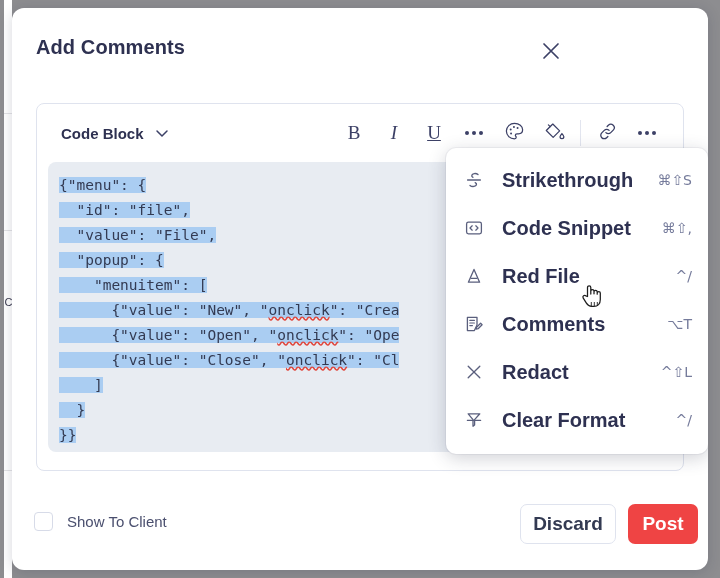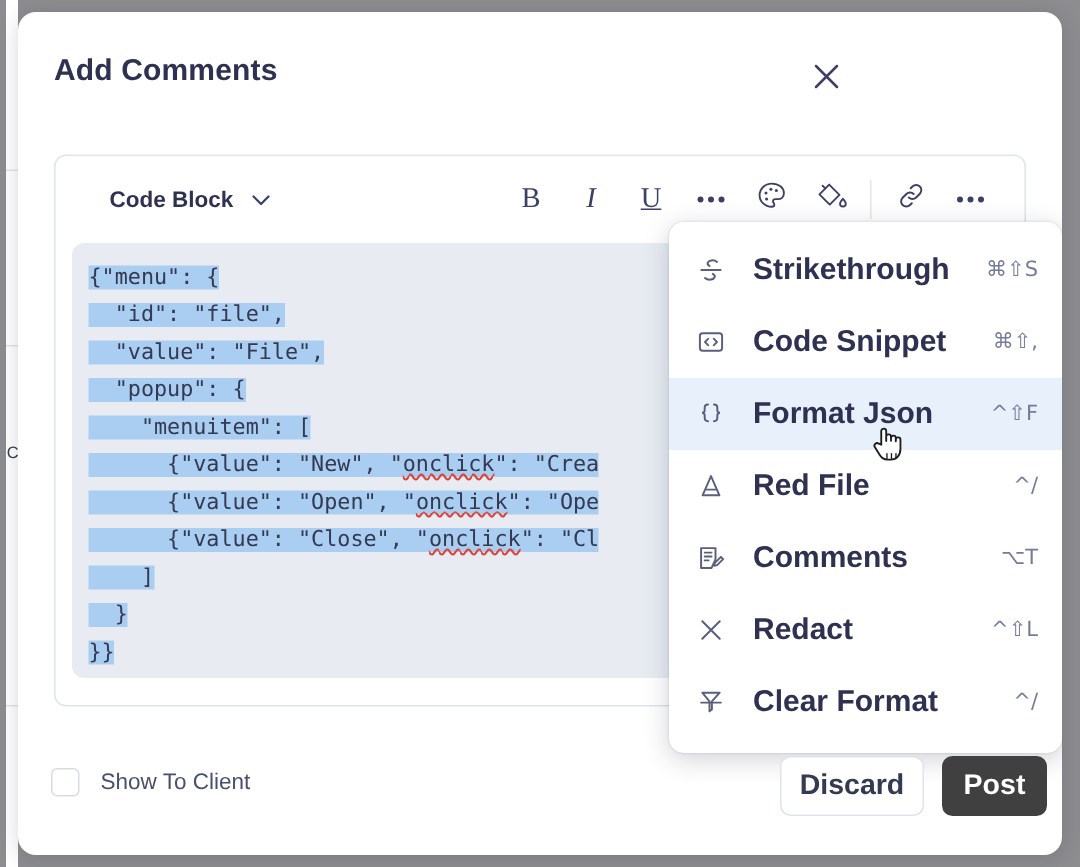--- a/index.html
+++ b/index.html
@@ -99,21 +99,21 @@
     position: absolute;
     left: 0; top: 0;
     width: 646px;
     height: 58px;
     display: flex;
     align-items: center;
   }
   .style-select {
     display: flex;
     gap: 10px;
-    margin-left: 36px;
+    margin-left: 24px;
     cursor: pointer;
   }
   .style-select .label {
     font-size: 15px;
     font-weight: bold;
     color: #2e3151;
   }
   .chev { display: block; }
 
   .tb-spacer { flex: 1; }
@@ -289,21 +289,21 @@
     box-sizing: border-box;
   }
   .btn-discard {
     width: 96px;
     background: #fff;
     border: 1px solid #dfe3ee;
     color: #333a52;
   }
   .btn-post {
     width: 70px;
-    background: #404040;
+    background: #ef4444;
     color: #fff;
   }
 </style>
 </head>
 <body>
 
 <div class="backdrop-sliver">
   <div class="bs-line" style="top:113px"></div>
   <div class="bs-line" style="top:230px"></div>
   <div class="bs-line" style="top:470px"></div>
@@ -423,30 +423,20 @@
       <span class="mi-icon">
         <svg width="20" height="20" viewBox="0 0 20 20">
           <rect x="2.6" y="4.2" width="14.8" height="11.6" rx="1.8" fill="none" stroke="#5a5f7d" stroke-width="1.3"></rect>
           <path d="M8.2 7.8 L6 10 L8.2 12.2 M11.8 7.8 L14 10 L11.8 12.2" fill="none" stroke="#5a5f7d" stroke-width="1.25" stroke-linecap="round" stroke-linejoin="round"></path>
         </svg>
       </span>
       <span class="mi-label">Code Snippet</span>
       <span class="mi-shortcut">⌘⇧,</span>
     </div>
 
-    <div class="menu-item active">
-      <span class="mi-icon">
-        <svg width="20" height="20" viewBox="0 0 20 20">
-          <path d="M8 3.6c-1.6 0-2.2.8-2.2 2.1v1.6c0 1.2-.6 1.9-1.8 1.9 1.2 0 1.8.7 1.8 1.9v1.6c0 1.3.6 2.1 2.2 2.1" fill="none" stroke="#5a5f7d" stroke-width="1.3" stroke-linecap="round"></path>
-          <path d="M12 3.6c1.6 0 2.2.8 2.2 2.1v1.6c0 1.2.6 1.9 1.8 1.9-1.2 0-1.8.7-1.8 1.9v1.6c0 1.3-.6 2.1-2.2 2.1" fill="none" stroke="#5a5f7d" stroke-width="1.3" stroke-linecap="round"></path>
-        </svg>
-      </span>
-      <span class="mi-label">Format Json</span>
-      <span class="mi-shortcut">^⇧F</span>
-    </div>
 
     <div class="menu-item">
       <span class="mi-icon">
         <svg width="20" height="20" viewBox="0 0 20 20">
           <path d="M10 3.4 L15.6 16.2 H4.4 Z" fill="none" stroke="#5a5f7d" stroke-width="1.3" stroke-linejoin="round"></path>
           <path d="M7.2 12.4h5.6" stroke="#5a5f7d" stroke-width="1.3" stroke-linecap="round"></path>
         </svg>
       </span>
       <span class="mi-label">Red File</span>
       <span class="mi-shortcut">^/</span>

